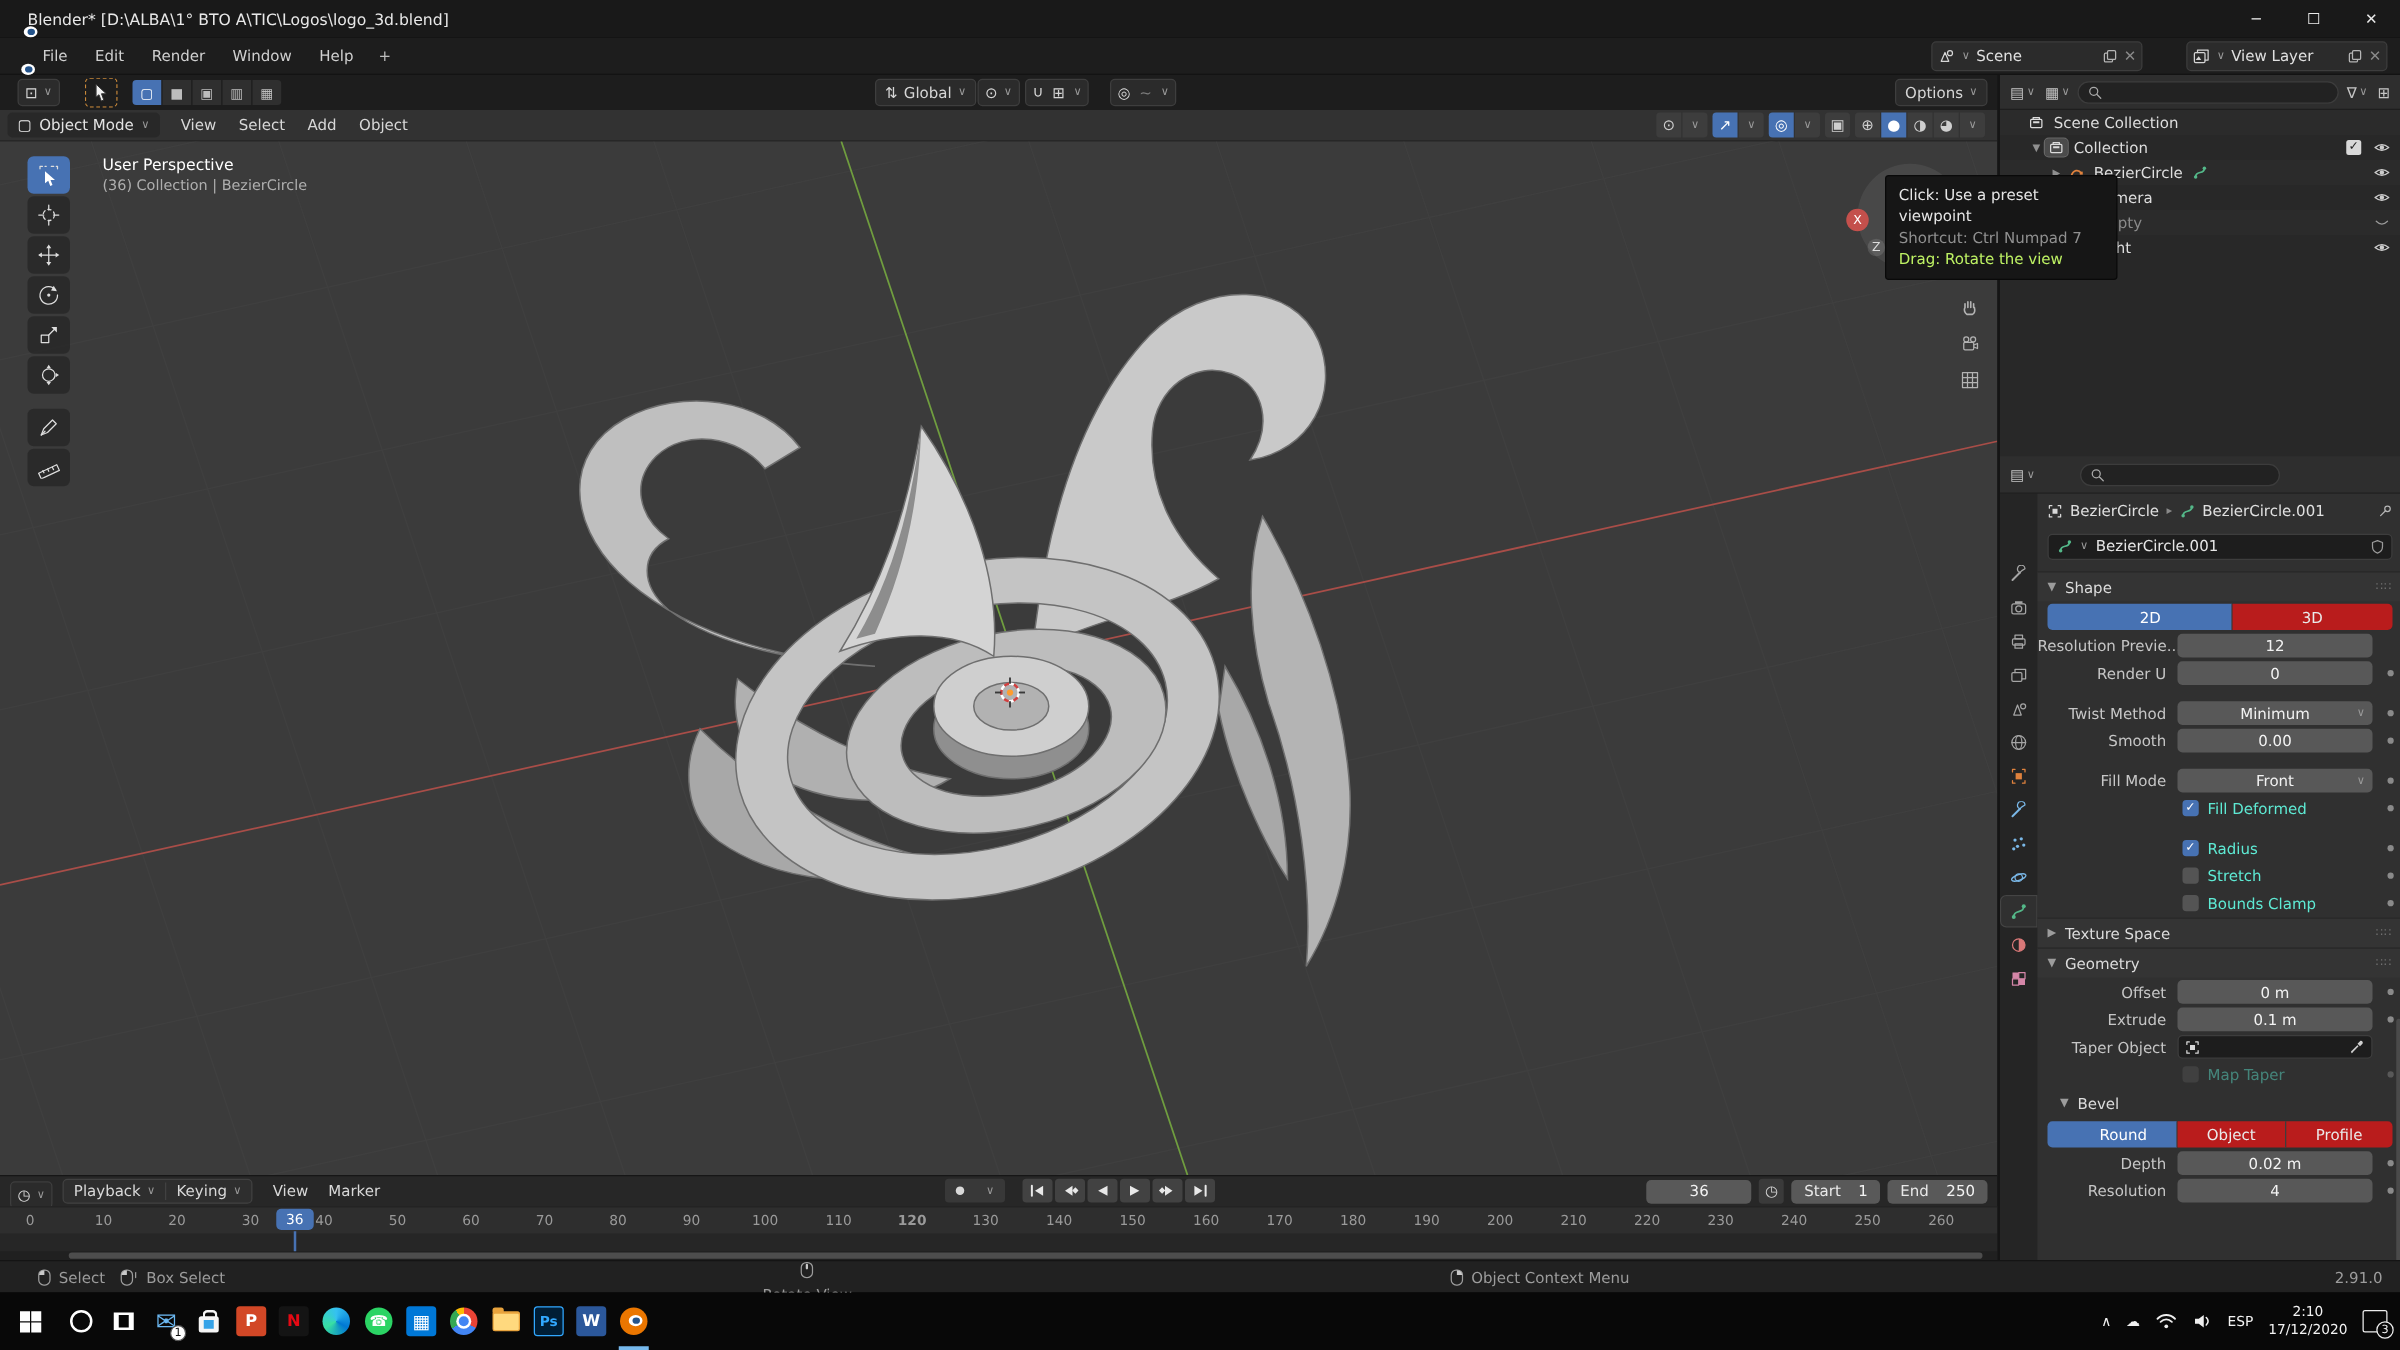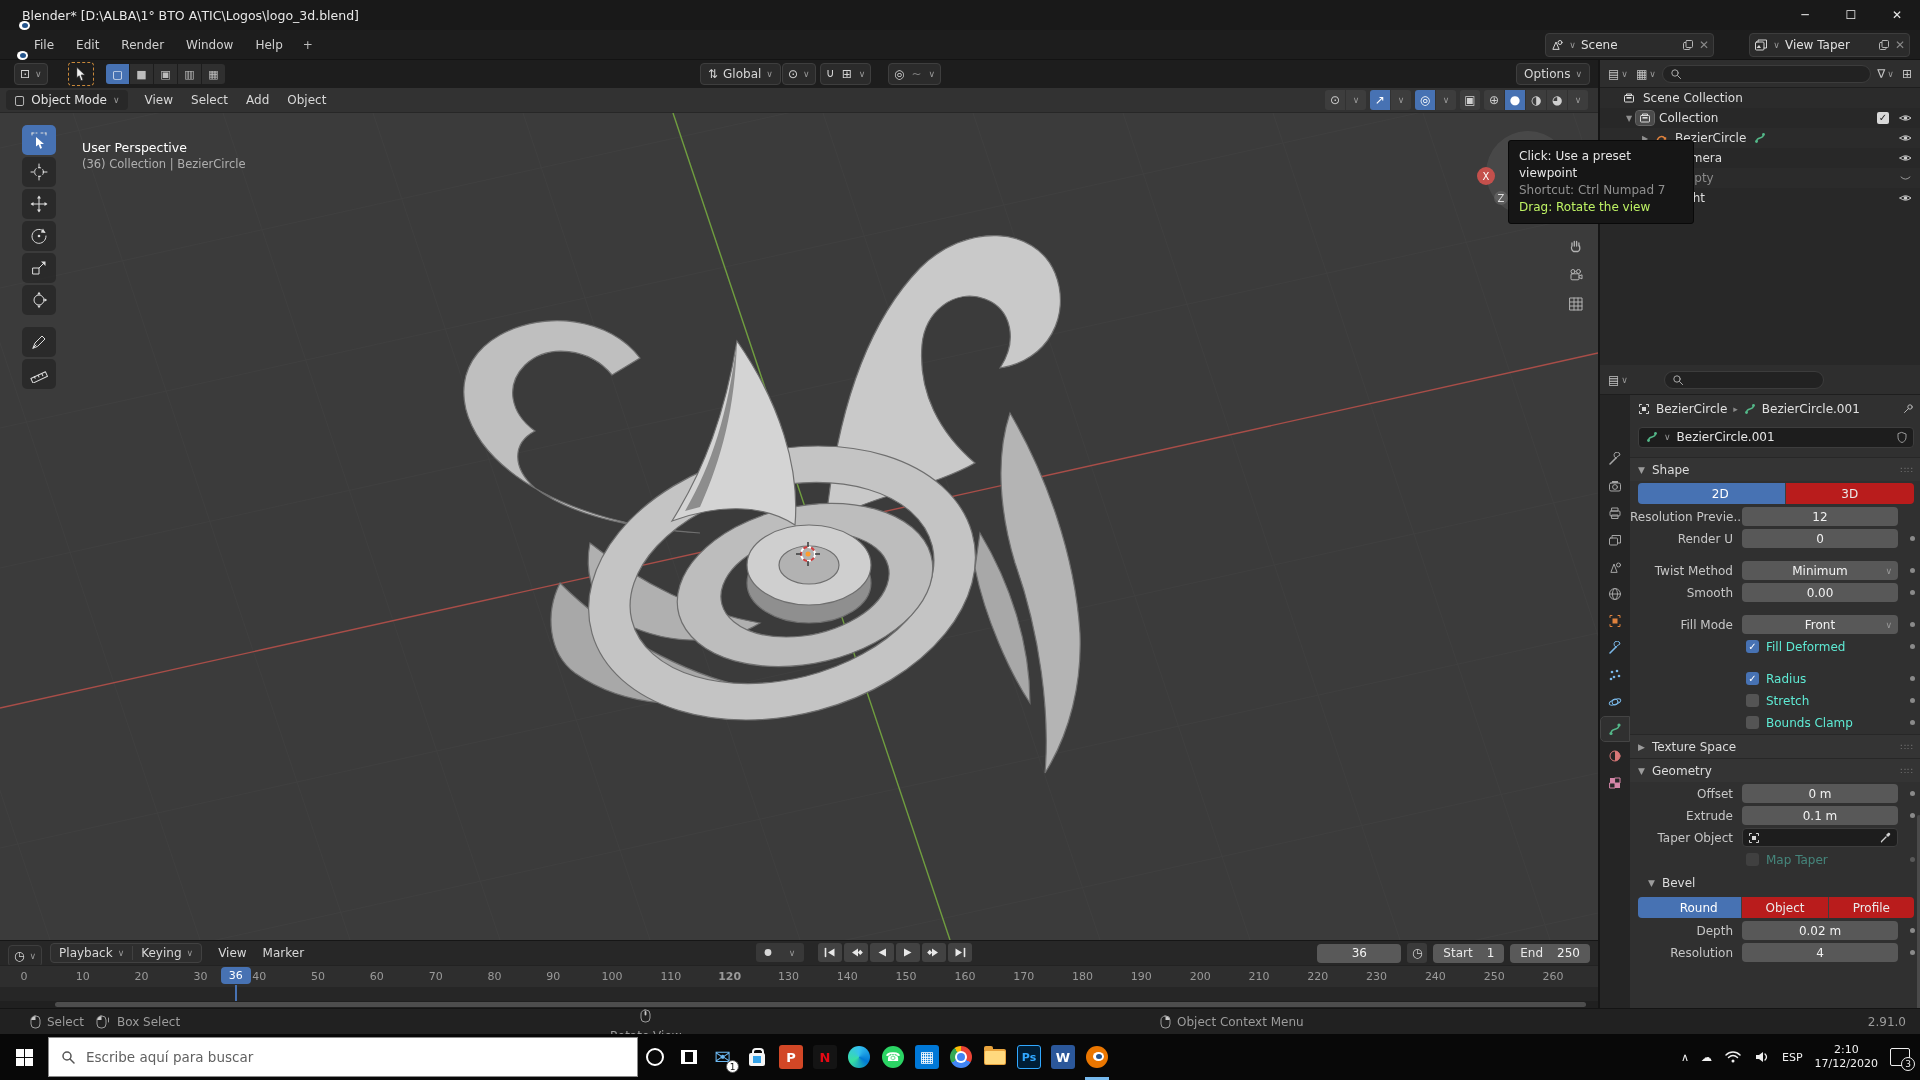--- a/index.html
+++ b/index.html
@@ -55,21 +55,21 @@
   #vp-hdr-icons { position:absolute; right:10px; top:2px; display:flex; gap:4px; align-items:center; }
   .hic { height:20px; min-width:20px; padding:0 3px; display:flex; align-items:center; justify-content:center;
     background:#3d3d3d; color:#cfcfcf; border-radius:3px; font-size:12px; gap:2px;}
   .hic.blue { background:var(--accent); color:#fff; }
   .hgroup { display:flex; gap:1px; }
   .hgroup .hic { border-radius:0; }
   .hgroup .hic:first-child { border-radius:3px 0 0 3px; }
   .hgroup .hic:last-child { border-radius:0 3px 3px 0; }
 
   #viewport { position:absolute; left:0; top:113px; width:1598px; height:827px; background:#3b3b3b; overflow:hidden; }
-  #vp-overlay-text { position:absolute; left:82px; top:26px; line-height:17px; pointer-events:none; }
+  #vp-overlay-text { position:absolute; left:82px; top:10px; line-height:17px; pointer-events:none; }
   #vp-overlay-text .l1 { color:#ffffff; font-size:12.5px; }
   #vp-overlay-text .l2 { color:#c3c3c3; font-size:11.5px; opacity:.85; }
 
   #toolrail { position:absolute; left:22px; top:12px; width:36px; display:flex; flex-direction:column; gap:2px; }
   .trbtn { width:34px; height:30px; background:rgba(40,40,40,.85); border-radius:5px;
     display:flex; align-items:center; justify-content:center; }
   .trbtn.active { background:var(--accent); }
   .trbtn.gap { margin-top:10px; }
 
   #navrail { position:absolute; right:14px; top:96px; display:flex; flex-direction:column; gap:13px; opacity:.85; }
@@ -273,21 +273,21 @@
   </div>
   <div class="idblock" style="right:10px;">
     <span id="vl-icon-slot">
         <svg width="14" height="14" viewBox="0 0 14 14" fill="none" stroke-linecap="round" stroke-linejoin="round">
           <rect x="1.5" y="4" width="8.5" height="8" rx="1" stroke="#d5d5d5"></rect>
           <path d="M4 4 V2 H12.5 V10 H10" stroke="#d5d5d5"></path>
           <path d="M2.5 10 L5 7 L7 10 Z" fill="#d5d5d5" stroke="none"></path>
         </svg>
       </span>
     <span class="caret">∨</span>
-    <span class="lbl" style="min-width:88px;">View Taper</span>
+    <span class="lbl" style="min-width:88px;">View Layer</span>
     <span class="dim" id="vl-copy-slot">
         <svg width="12" height="12" viewBox="0 0 12 12" fill="none" stroke-linecap="round" stroke-linejoin="round">
           <rect x="1.5" y="3.5" width="6.5" height="7" rx="1" stroke="#b5b5b5"></rect>
           <rect x="4" y="1.5" width="6.5" height="7" rx="1" stroke="#b5b5b5" fill="#2b2b2b"></rect>
         </svg>
       </span>
     <span class="dim">✕</span>
   </div>
 </div>
 
@@ -1104,29 +1104,20 @@
 
 <div id="taskbar">
   <div id="startbtn">
     <span class="winlogo">
         <span></span>
         <span></span>
         <span></span>
         <span></span>
       </span>
   </div>
-  <div id="tb-search">
-    <span id="tb-mag-slot">
-        <svg width="15" height="15" viewBox="0 0 15 15" fill="none" stroke-linecap="round" stroke-linejoin="round">
-          <circle cx="6" cy="6" r="4" stroke="#555" stroke-width="1.5"></circle>
-          <line x1="9" y1="9" x2="13" y2="13" stroke="#555" stroke-width="1.5"></line>
-        </svg>
-      </span>
-    <span class="ph">Escribe aquí para buscar</span>
-  </div>
   <div class="tb-cell">
     <span style="width:18px;height:18px;border:2px solid #fff;border-radius:50%;display:block;"></span>
   </div>
   <div class="tb-cell">
     <span style="width:16px;height:14px;border:2px solid #fff;border-left:4px solid #fff;border-right:4px solid #fff;display:block;"></span>
   </div>
   <div id="tb-apps" style="display:flex;">
       <div class="tb-cell">
         <span style="color: rgb(107, 183, 240); font-size: 20px;">✉</span>
         <span class="badge">1</span>

